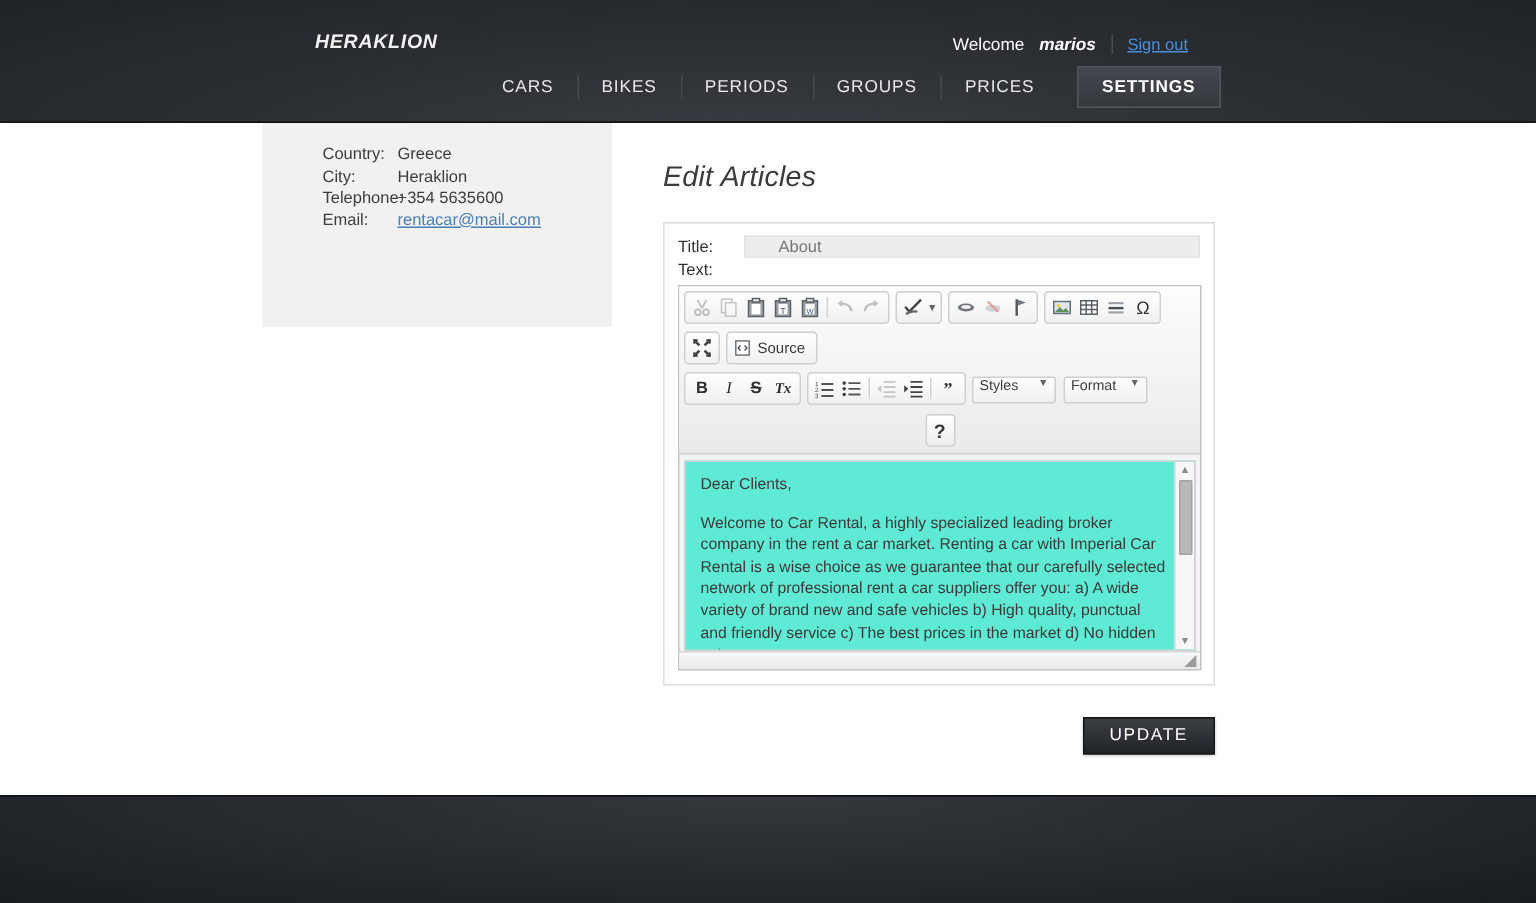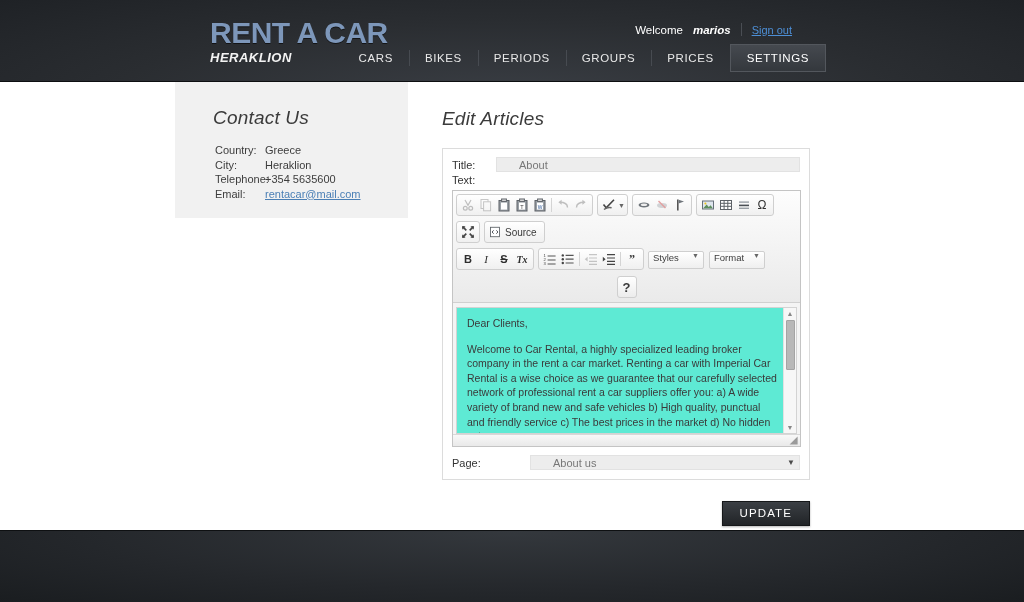--- a/index.html
+++ b/index.html
@@ -53,21 +53,22 @@
   }
   .nav-item + .nav-item::before {
     content:""; position:absolute; left:0; top:5px; bottom:5px; width:1px;
     background:#474b51;
   }
   .nav-item.active {
     background:#3c4046;
     background-image:linear-gradient(#45494f, #34383d);
     border:1px solid #53575d;
     color:#ffffff;
-    margin:-1px 0;
+    margin:-1px 12px;
+    font-weight:bold;
   }
   .nav-item.active::before { display:none; }
   .nav-spacer { width:198px; }
 
   
   .page {
     position:absolute; left:0; top:82px; width:1024px; height:448px;
     background:#ffffff;
   }
 
@@ -223,21 +224,20 @@
     background-image:radial-gradient(ellipse at 50% 0%, #34383d 0%, #24272b 60%, #1a1d20 100%);
     border-top:1px solid #0e1012;
   }
 </style>
 </head>
 <body>
 
 <div class="header">
 
   <div class="logo-wrap">
-    <div class="logo-main">RENT A CAR</div>
     <div class="logo-sub">HERAKLION</div>
   </div>
 
   <div class="welcome-row">
     <span>Welcome</span>
     <span class="wname">marios</span>
     <span class="welcome-sep"></span>
     <span class="signout">Sign out</span>
   </div>
 
@@ -248,21 +248,20 @@
     <div class="nav-item">GROUPS</div>
     <div class="nav-item">PRICES</div>
     <div class="nav-item active">SETTINGS</div>
     <div class="nav-spacer"></div>
   </div>
 </div>
 
 <div class="page">
 
   <div class="sidebar">
-    <div class="sidebar-title">Contact Us</div>
     <div class="contact-table">
       <div class="contact-row">
         <span class="contact-label">Country:</span>
         <span class="contact-value">Greece</span>
       </div>
       <div class="contact-row">
         <span class="contact-label">City:</span>
         <span class="contact-value">Heraklion</span>
       </div>
       <div class="contact-row">
@@ -503,27 +502,20 @@
           </div>
         </div>
 
         <div class="cke-bottom">
           <svg class="resize-grip" viewBox="0 0 9 9">
               <path d="M8.6 0.6 L8.6 8.6 L0.6 8.6 Z" fill="#9a9a9a"></path>
             </svg>
         </div>
       </div>
 
-      <div class="page-row">
-        <span class="field-label">Page:</span>
-        <div class="page-select">
-          <span>About us</span>
-          <span class="sel-arrow">▼</span>
-        </div>
-      </div>
 
     </div>
 
     <div class="update-wrap">
       <div class="update-btn">UPDATE</div>
     </div>
   </div>
 </div>
 
 <div class="footer"></div>

